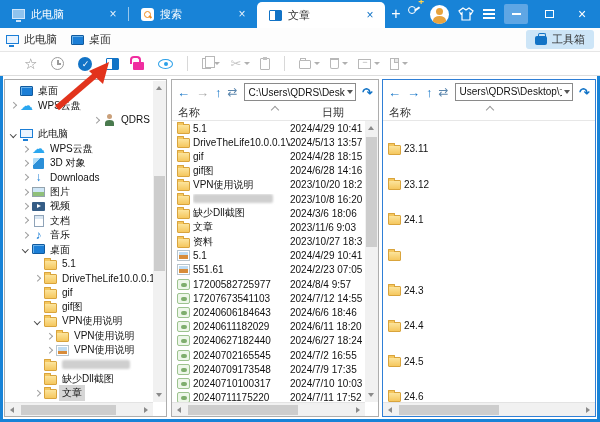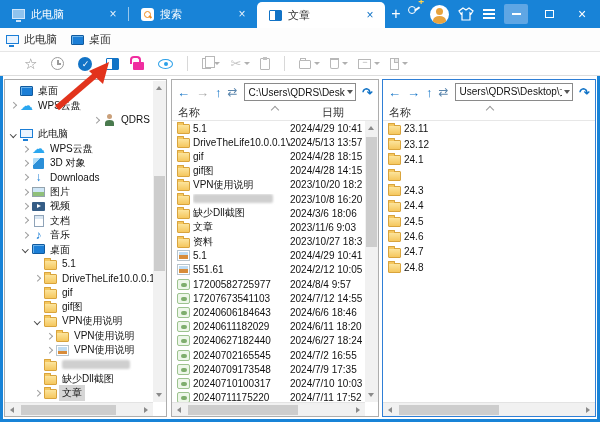--- a/index.html
+++ b/index.html
@@ -97,21 +97,21 @@
   .nav-go { color:#1273c6; font-size:13px; font-weight:bold; }
 
   .hdrrow { height:17px; display:flex; align-items:center; border-bottom:1px solid #e7e7e7; color:#333; position:relative; }
   .hdr-name { padding-left:6px; }
   .hdr-date { position:absolute; left:118px;margin-left:32px; }
   .sortup { position:absolute; top:3px; width:6px; height:6px; border-left:1.2px solid #9a9a9a; border-top:1.2px solid #9a9a9a; transform:rotate(45deg); }
 
   .list { position:absolute; left:0; right:13px; top:41px; bottom:14px; overflow:hidden; }
   .pane.right .list { right:0; }
   .frow { height:14.2px; display:flex; align-items:center; padding-left:5px; white-space:nowrap; overflow:hidden; }
-  .pane.right .frow { height:15.4px; }
+  .pane.right .frow { height:15.4px;margin-top:20px; }
   .fico { width:16px; flex:0 0 16px; display:flex; justify-content:flex-start; }
   .fname { font-size:10px; color:#111; width:97px; flex:0 0 97px; overflow:hidden; }
   .pane.right .fname { width:150px; flex:0 0 150px; }
   .fdate { font-size:10px; color:#111; overflow:hidden; }
   .redact { display:inline-block; height:9px; background:#cfcfcf; border-radius:2px; filter:blur(1.2px); }
 
   
   .tree { position:absolute; left:0; right:13px; top:1px; bottom:14px; overflow:hidden; padding-top:3px; }
   .trow { height:14.4px; display:flex; align-items:center; white-space:nowrap; }
   .exp { width:9px; flex:0 0 9px; display:flex; justify-content:center; }
@@ -206,20 +206,24 @@
 
   <div class="toolbar2">
     <span class="tb-btn">
       <span class="i-monitor gi" style="margin-top:0"></span>
       <span>此电脑</span>
     </span>
     <span class="tb-btn">
       <span class="i-desktop gi"></span>
       <span>桌面</span>
     </span>
+    <span class="toolbox">
+      <span class="case-ic"></span>
+      <span>工具箱</span>
+    </span>
   </div>
 
   <div class="actionbar">
     <span id="ab-primary" style="display:flex;gap:14px;align-items:center;">
         <span class="ab-item">
           <span class="a-star">☆</span>
         </span>
         <span class="ab-item">
           <span class="a-clock"></span>
         </span>
@@ -518,21 +522,21 @@
             <span class="gi i-folder"></span>
           </span>
           <span class="fname">gif</span>
           <span class="fdate">2024/4/28 18:15</span>
         </div>
         <div class="frow">
           <span class="fico">
             <span class="gi i-folder"></span>
           </span>
           <span class="fname">gif图</span>
-          <span class="fdate">2024/4/28 14:15</span>
+          <span class="fdate">2024/6/28 14:16</span>
         </div>
         <div class="frow">
           <span class="fico">
             <span class="gi i-folder"></span>
           </span>
           <span class="fname">VPN使用说明</span>
           <span class="fdate">2023/10/20 18:2</span>
         </div>
         <div class="frow">
           <span class="fico">
@@ -567,21 +571,21 @@
             <span class="gi i-imgfile"></span>
           </span>
           <span class="fname">5.1</span>
           <span class="fdate">2024/4/29 10:41</span>
         </div>
         <div class="frow">
           <span class="fico">
             <span class="gi i-imgfile"></span>
           </span>
           <span class="fname">551.61</span>
-          <span class="fdate">2024/2/12 10:05</span>
+          <span class="fdate">2024/2/23 07:05</span>
         </div>
         <div class="frow">
           <span class="fico">
             <span class="gi i-png"></span>
           </span>
           <span class="fname">17200582725977</span>
           <span class="fdate">2024/8/4 9:57</span>
         </div>
         <div class="frow">
           <span class="fico">

